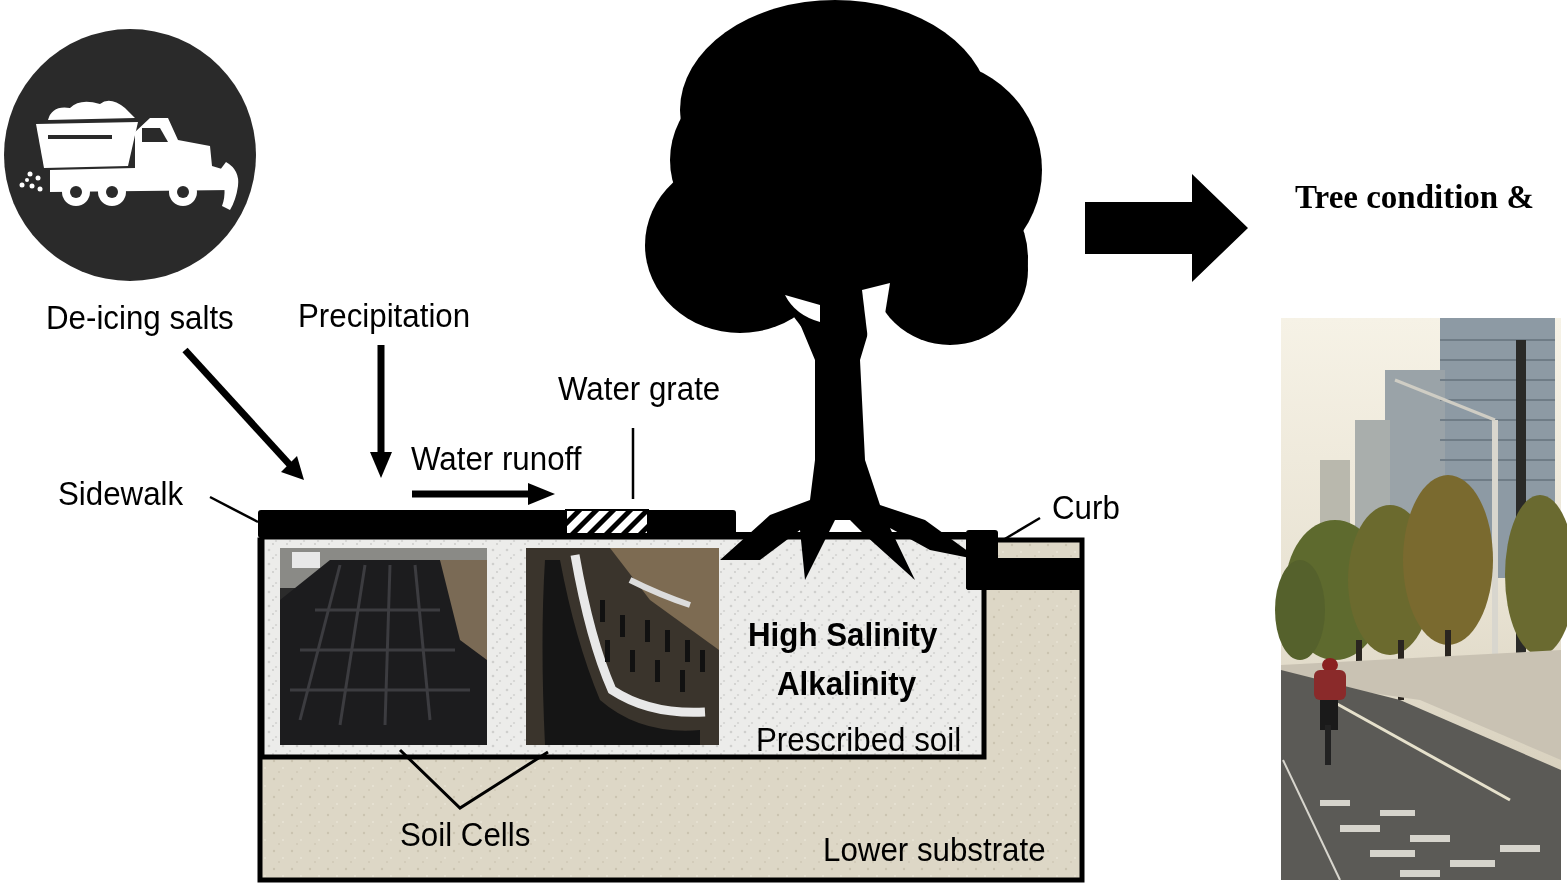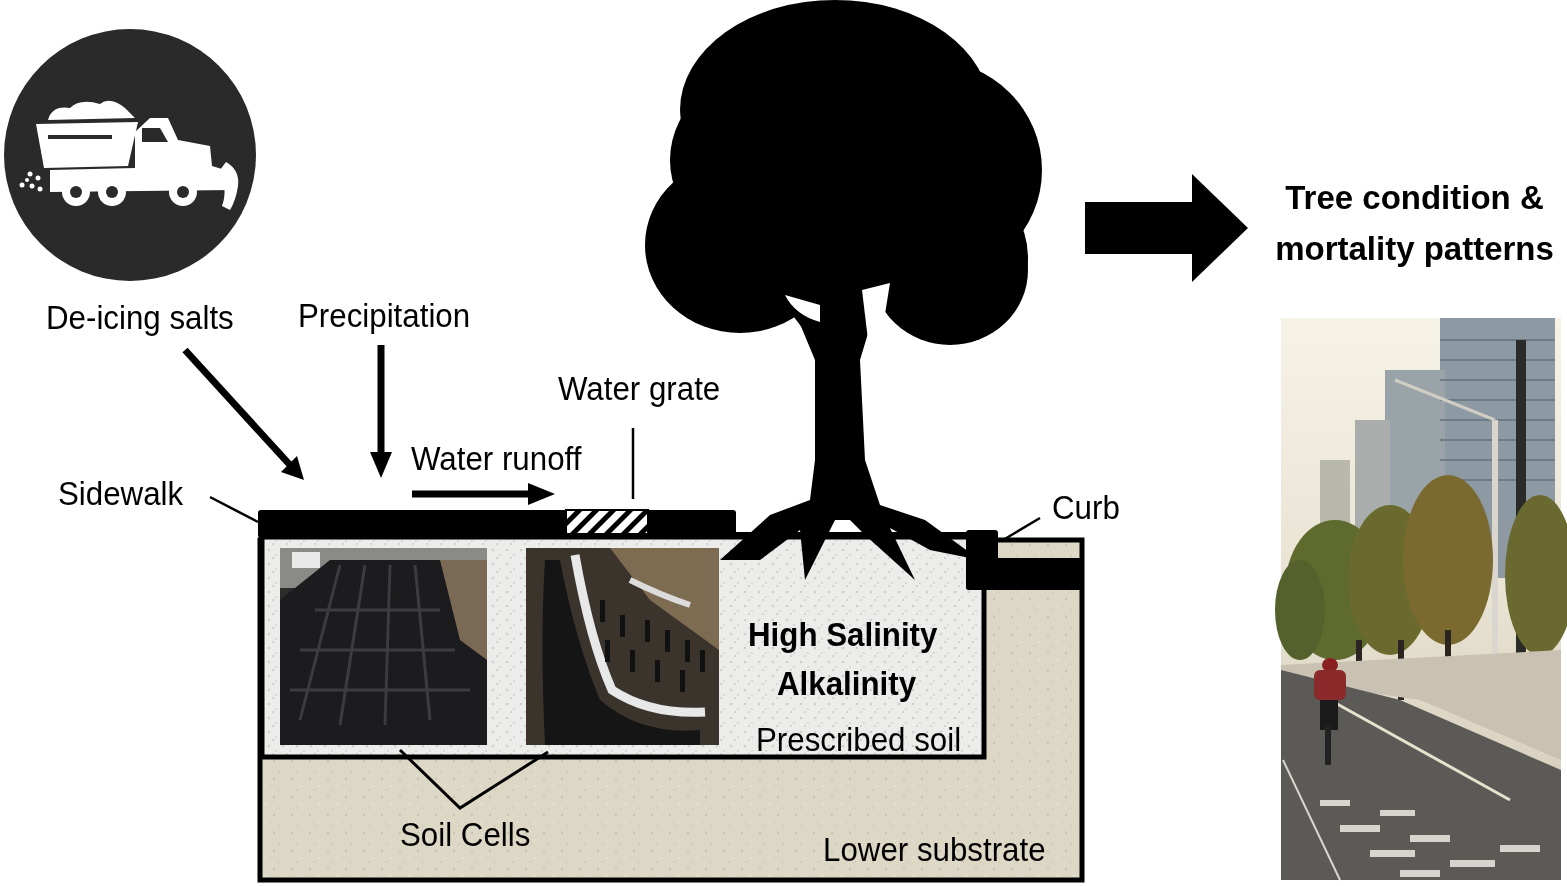--- a/index.html
+++ b/index.html
@@ -1,20 +1,20 @@
 <!DOCTYPE html>
 <html><head>
 <meta charset="utf-8">
 <style>
   html, body { margin: 0; padding: 0; background: #ffffff; }
   body { width: 1567px; height: 886px; position: relative; overflow: hidden; font-family: "Liberation Sans", sans-serif; color: #000; }
   .lbl { position: absolute; font-family: "Liberation Sans", sans-serif; font-size: 34px; line-height: 1; white-space: nowrap; transform: scaleX(0.92); transform-origin: left top; }
   .bold { font-weight: bold; }
   svg { position: absolute; left: 0; top: 0; }
-  .title-block { position: absolute; left: 1262px; top: 172px; width: 305px; text-align: center; font-weight: bold; font-size: 33px; line-height: 51px; }
+  .title-block { position: absolute; left: 1262px; top: 172px; width: 305px; text-align: center; font-weight: bold; font-size: 33px; line-height: 51px; font-family: Liberation Serif, serif; }
 </style>
 </head>
 <body>
 
 <svg width="1567" height="886" viewBox="0 0 1567 886">
   <defs>
     <pattern id="hatch" width="12" height="12" patternUnits="userSpaceOnUse" patternTransform="rotate(45)">
       <rect width="12" height="12" fill="#fff"></rect>
       <rect width="5" height="12" fill="#000"></rect>
     </pattern>
@@ -212,14 +212,13 @@
 <div class="lbl" style="left:58px; top:476px;">Sidewalk</div>
 <div class="lbl" style="left:1052px; top:490px;">Curb</div>
 <div class="lbl bold" style="left:748px; top:617px;">High Salinity</div>
 <div class="lbl bold" style="left:777px; top:666px;">Alkalinity</div>
 <div class="lbl" style="left:756px; top:722px;">Prescribed soil</div>
 <div class="lbl" style="left:400px; top:817px;">Soil Cells</div>
 <div class="lbl" style="left:823px; top:832px;">Lower substrate</div>
 
 <div class="title-block">
   <div>Tree condition &amp;</div>
-  <div>mortality patterns</div>
 </div>
 
 </body></html>

